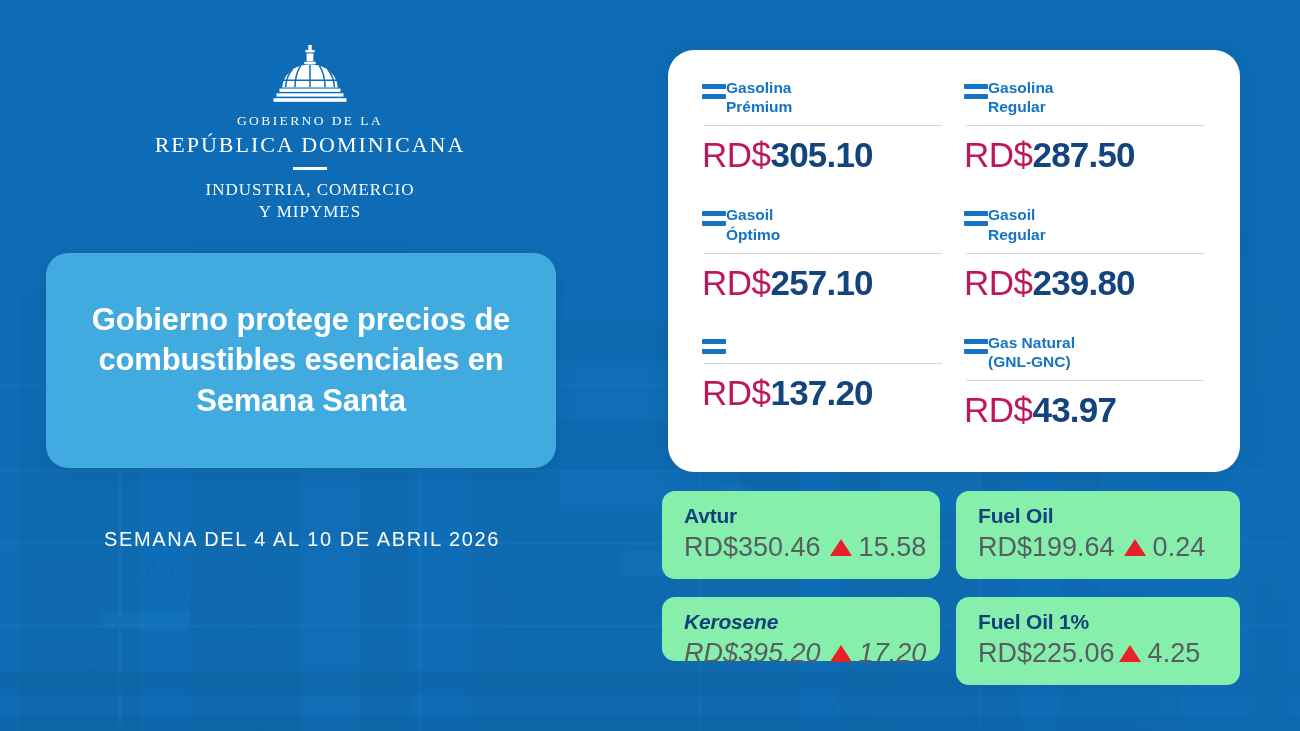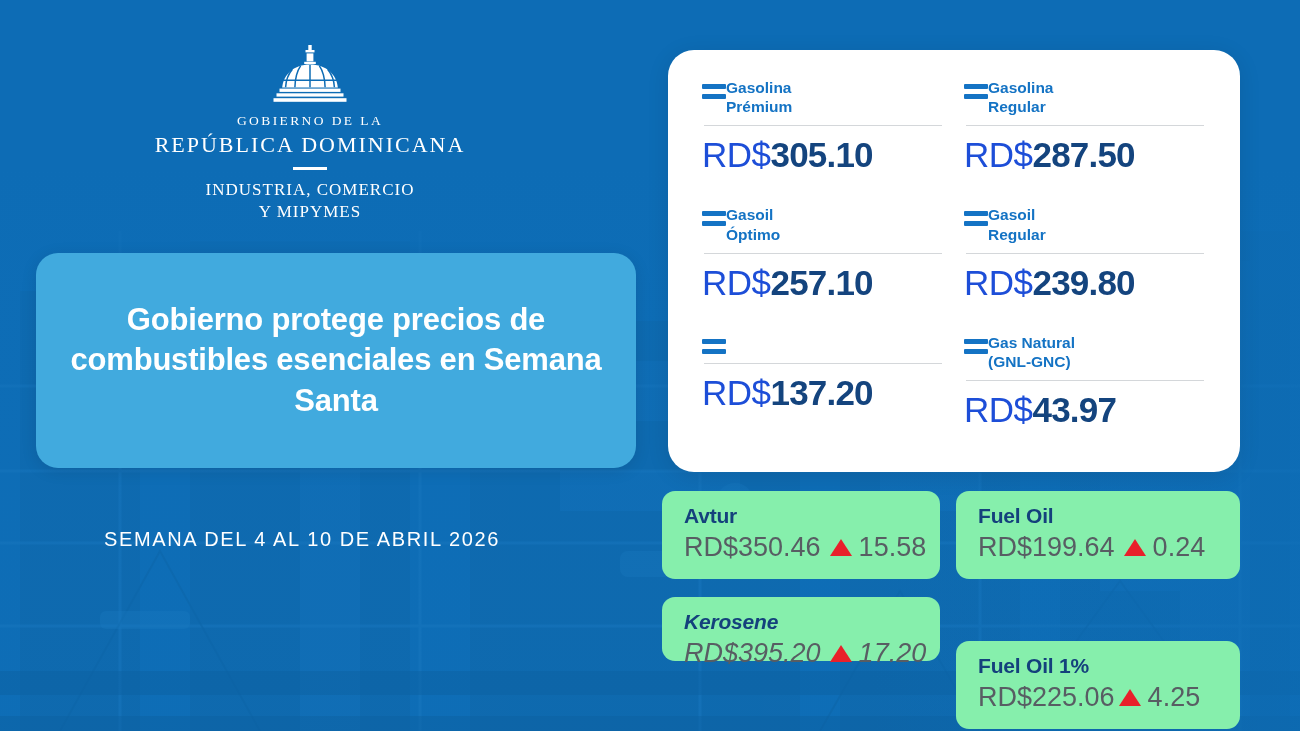--- a/index.html
+++ b/index.html
@@ -47,21 +47,21 @@
     font-size:22px; letter-spacing:2.0px; margin-top:3px; white-space:nowrap;
   }
   .logo-rule { width:34px; height:2.5px; background:#fff; margin:9px 0 9px 0; }
   .logo-line3 {
     font-family:"Liberation Serif", serif;
     font-size:17px; letter-spacing:1.0px; line-height:1.32;
     text-align:center; white-space:nowrap;
   }
 
   #headline-card {
-    position:absolute; left:36px; top:253px; width:600px; height:215px;
+    position:absolute; left:46px; top:253px; width:510px; height:215px;
     background:#41aade; border-radius:22px;
     display:flex; align-items:center; justify-content:center;
     box-shadow:0 3px 16px rgba(0,0,0,.10);
   }
   #headline-text {
     color:#fff; font-size:31px; font-weight:bold; line-height:1.30;
     text-align:center; padding:0 18px; letter-spacing:-.2px;
   }
 
   #date-line {
@@ -86,21 +86,21 @@
   .eq-icon .bar + .bar { margin-top:5px; }
   .fuel-name {
     color:#1473c4; font-size:15.5px; font-weight:bold; line-height:1.24;
     white-space:pre-line;
   }
   .fuel-rule { height:1px; background:#d4d7da; margin:9px 2px 0 2px; }
   .fuel-price {
     margin-top:9px; color:#14447e;
     font-size:35px; line-height:1.15; white-space:nowrap;
   }
-  .fuel-price .cur { font-weight:300; letter-spacing:-.5px; color:#1d4ed8; }
+  .fuel-price .cur { font-weight:300; letter-spacing:-.5px; color:#be185d; }
   .fuel-price .val { font-weight:bold; letter-spacing:-.8px; }
 
   
   .mini-card {
     position:absolute; background:#86efac; border-radius:13px;
     padding:13px 20px 14px 22px;
   }
   .mini-title {
     color:#14417c; font-size:21px; font-weight:bold; line-height:1.15;
     letter-spacing:-.2px;
@@ -110,21 +110,21 @@
     color:#585d63; font-size:27px; white-space:nowrap;
   }
   .tri-up {
     width:0; height:0; margin:0 7px 0 9px;
     border-left:11px solid transparent; border-right:11px solid transparent;
     border-bottom:17px solid #e8202a;
   }
   #card-avtur    { left:662px; top:491px; width:278px; height:88px; }
   #card-fueloil  { left:956px; top:491px; width:284px; height:88px; }
   #card-kerosene { left:662px; top:597px; width:278px; height:64px;font-style:italic; }
-  #card-fueloil1 { left:956px; top:597px; width:284px; height:88px;margin-top:44px; }
+  #card-fueloil1 { left:956px; top:597px; width:284px; height:88px; }
 </style>
 </head>
 <body>
 
 <div id="bg-wrap">
   <div id="bg-flat"></div>
 
   <div id="bg-photo">
     <svg viewBox="0 0 1300 560" preserveAspectRatio="none" aria-hidden="true">
       <rect width="1300" height="560" fill="#0f6fb8"></rect>

